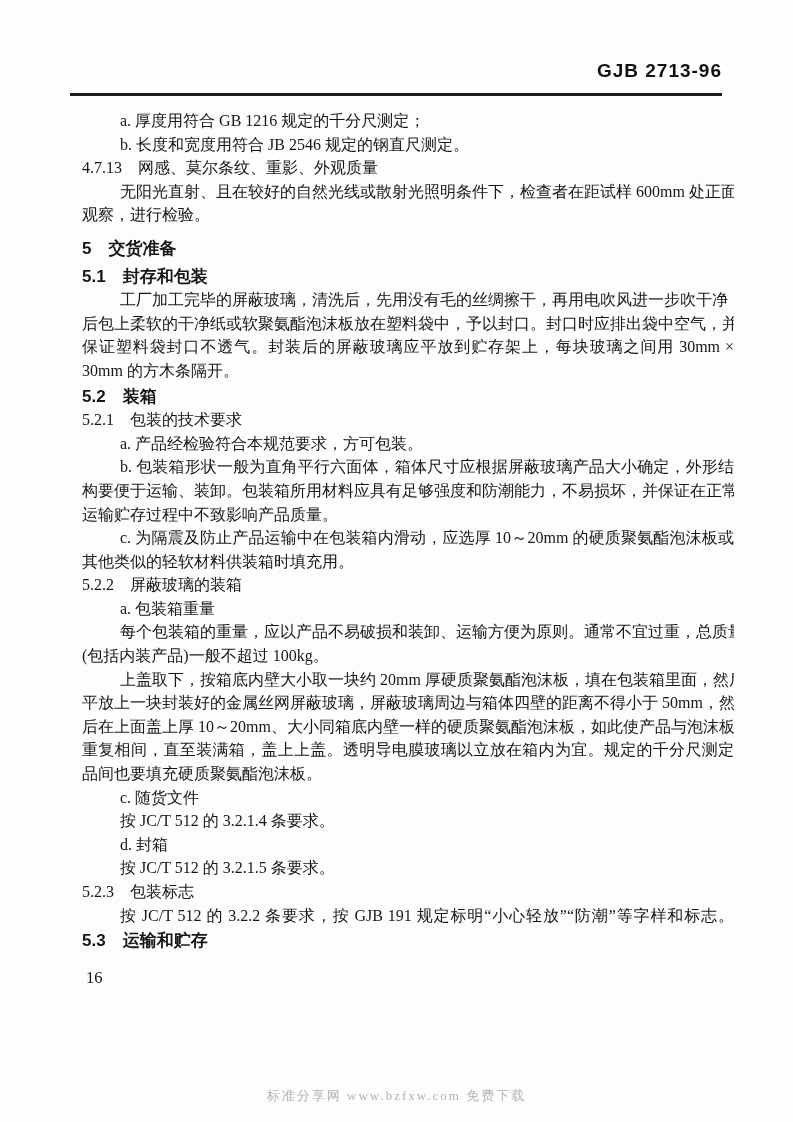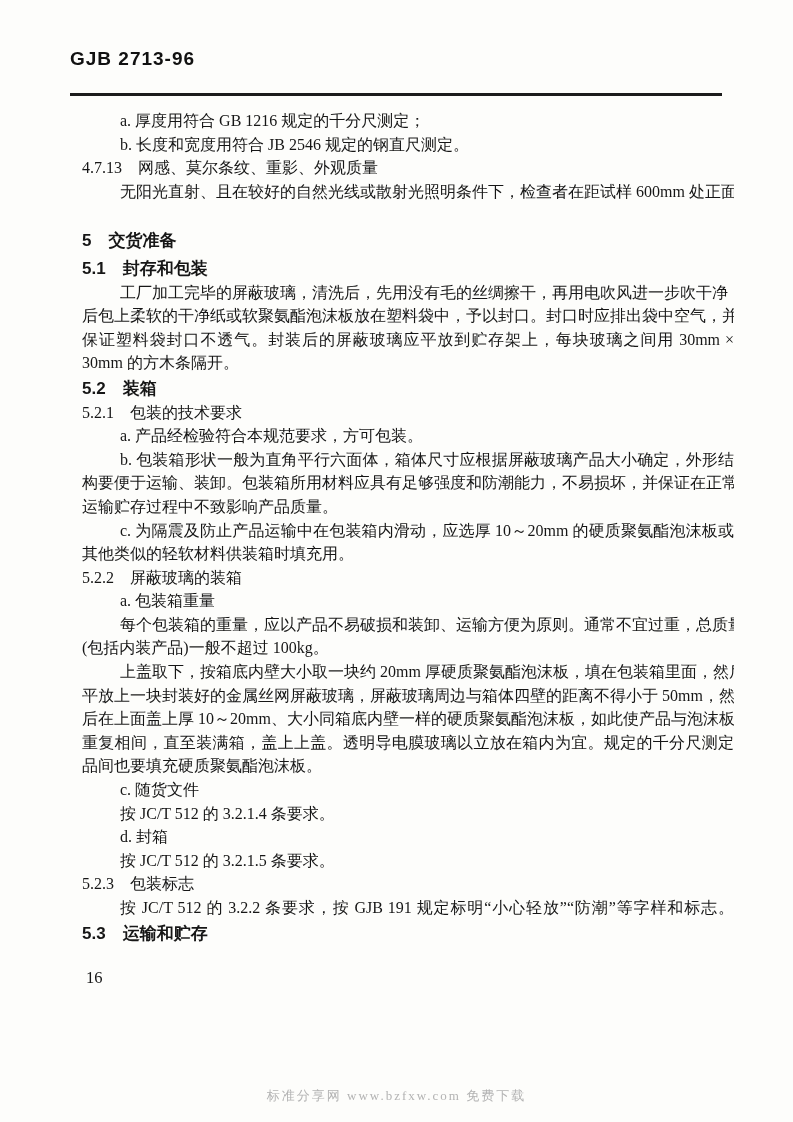--- a/index.html
+++ b/index.html
@@ -3,22 +3,22 @@
 <meta charset="utf-8">
 <style>
   html,body{margin:0;padding:0;}
   body{width:793px;height:1122px;background:#ffffff;}
   .paper{
     position:relative;width:793px;height:1122px;background:#fdfdfb;
     font-family:"Liberation Serif","DejaVu Serif",serif;color:#161616;
     overflow:hidden;
   }
   .doc-header{
-    position:absolute;top:48px;left:70px;width:652px;height:26px;
-    text-align:left;
+    position:absolute;top:60px;left:70px;width:652px;height:26px;
+    text-align:right;
   }
   .doc-num{
     font-family:"Liberation Sans","DejaVu Sans",sans-serif;
     font-weight:bold;font-size:19px;letter-spacing:1px;color:#111;
   }
   .header-rule{
     position:absolute;top:93px;left:70px;width:652px;height:3px;
     background:#1c1c1c;
   }
   .body-text{
@@ -27,21 +27,21 @@
   }
   .line{
     line-height:23.6px;height:23.6px;white-space:nowrap;overflow:hidden;
   }
   .ind{padding-left:38px;}
   .j{text-align:justify;text-align-last:justify;}
   .h1,.h2{
     font-family:"Liberation Sans","DejaVu Sans",sans-serif;
     font-weight:bold;font-size:17px;
   }
-  .mt-a{margin-top:26px;}
+  .mt-a{margin-top:10px;}
   .mt-b{margin-top:4px;}
   .mt-c{margin-top:2px;}
   .h3{font-weight:normal;}
   .page-number{
     position:absolute;top:968px;left:86px;font-size:16.5px;color:#161616;
   }
   .watermark{
     position:absolute;top:1087px;left:0;width:793px;text-align:center;
     font-size:13px;letter-spacing:2px;color:#b3b3b3;
     font-family:"Liberation Serif","DejaVu Serif",serif;
@@ -55,20 +55,21 @@
   <div class="doc-header">
     <span class="doc-num">GJB 2713-96</span>
   </div>
   <div class="header-rule"></div>
 
   <div class="body-text">
     <div class="line ind">a. 厚度用符合 GB 1216 规定的千分尺测定；</div>
     <div class="line ind">b. 长度和宽度用符合 JB 2546 规定的钢直尺测定。</div>
     <div class="line h3">4.7.13　网感、莫尔条纹、重影、外观质量</div>
     <div class="line ind j">无阳光直射、且在较好的自然光线或散射光照明条件下，检查者在距试样 600mm 处正面</div>
+    <div class="line">观察，进行检验。</div>
     <div class="line h1 mt-a">5　交货准备</div>
     <div class="line h2 mt-b">5.1　封存和包装</div>
     <div class="line ind j">工厂加工完毕的屏蔽玻璃，清洗后，先用没有毛的丝绸擦干，再用电吹风进一步吹干净，最</div>
     <div class="line j">后包上柔软的干净纸或软聚氨酯泡沫板放在塑料袋中，予以封口。封口时应排出袋中空气，并</div>
     <div class="line j">保证塑料袋封口不透气。封装后的屏蔽玻璃应平放到贮存架上，每块玻璃之间用 30mm ×</div>
     <div class="line">30mm 的方木条隔开。</div>
     <div class="line h2 mt-c">5.2　装箱</div>
     <div class="line h3">5.2.1　包装的技术要求</div>
     <div class="line ind">a. 产品经检验符合本规范要求，方可包装。</div>
     <div class="line ind j">b. 包装箱形状一般为直角平行六面体，箱体尺寸应根据屏蔽玻璃产品大小确定，外形结</div>

